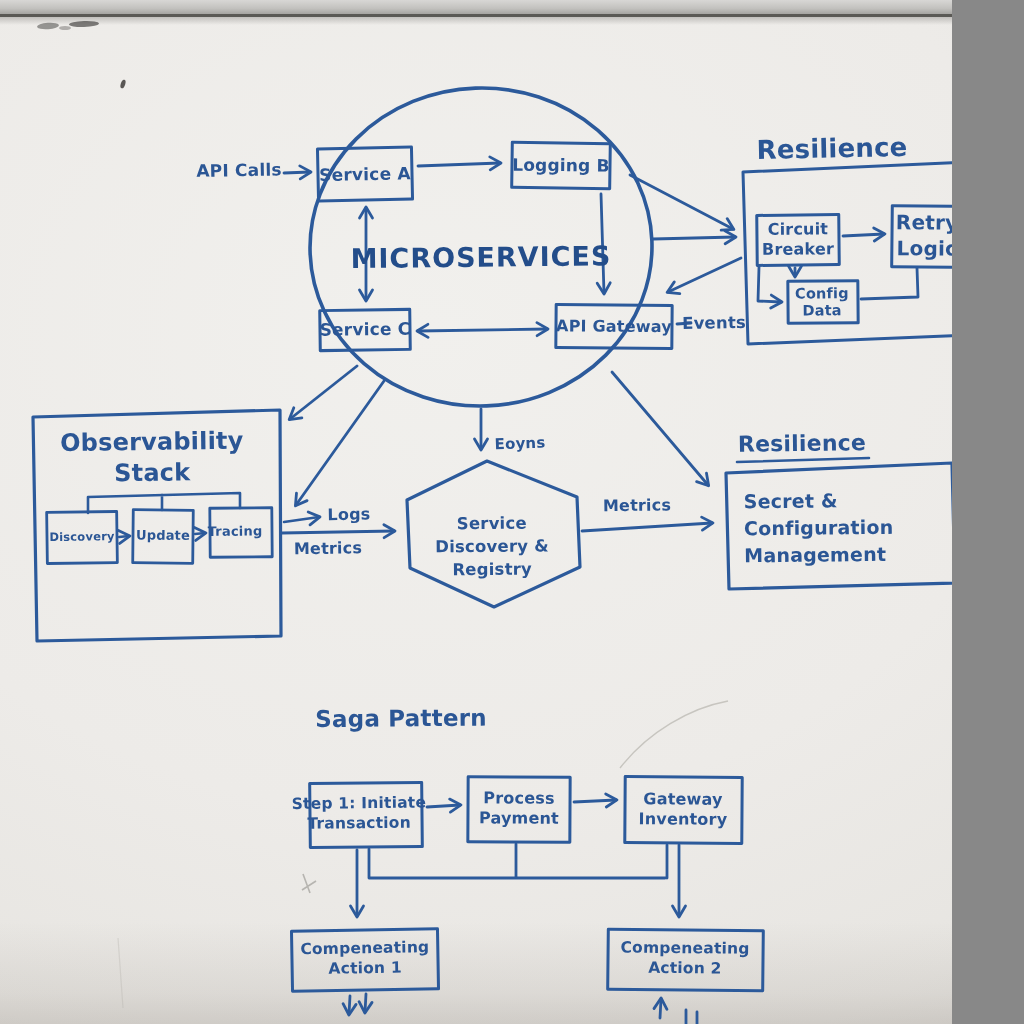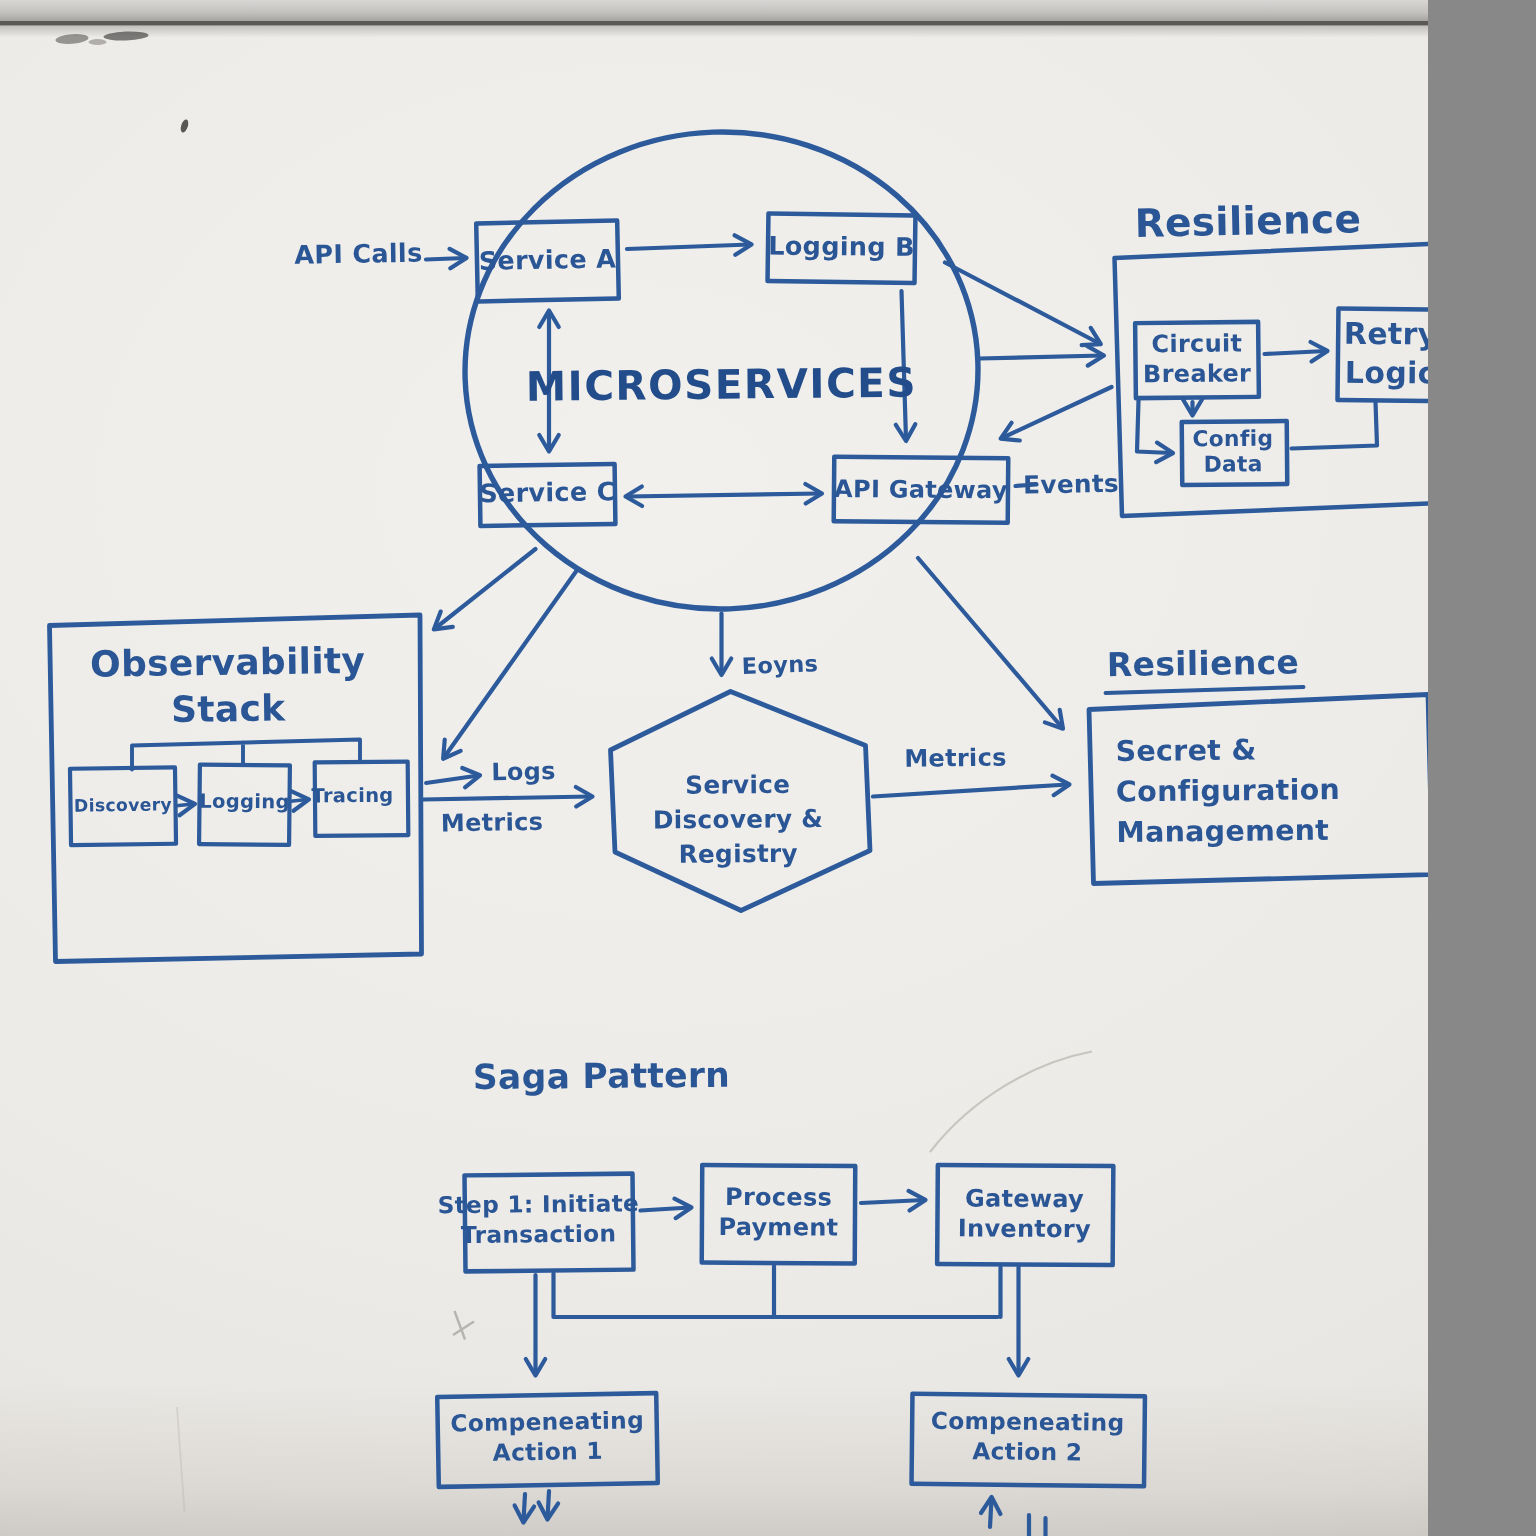--- a/index.html
+++ b/index.html
@@ -142,21 +142,21 @@
   <div class="lbl" style="left:798px;top:240px;font-size:16px;--r:-.5deg">Circuit
 Breaker</div>
   <div class="lbl" style="left:927px;top:236px;font-size:20px;--r:.5deg">Retry
 Logic</div>
   <div class="lbl" style="left:822px;top:302px;font-size:14.5px;line-height:1.15;--r:-.5deg">Config
 Data</div>
 
   <div class="lbl" style="left:152px;top:458px;font-size:24px;line-height:1.3;--r:-.8deg">Observability
 Stack</div>
   <div class="lbl" style="left:82px;top:537px;font-size:11.5px;--r:-.8deg">Discovery</div>
-  <div class="lbl" style="left:163px;top:536px;font-size:13px;--r:.5deg">Logging</div>
+  <div class="lbl" style="left:163px;top:536px;font-size:13px;--r:.5deg">Update</div>
   <div class="lbl" style="left:235px;top:532px;font-size:13px;--r:-.5deg">Tracing</div>
   <div class="lbl" style="left:349px;top:515px;font-size:16px;--r:-1deg">Logs</div>
   <div class="lbl" style="left:328px;top:549px;font-size:16px;--r:-1deg">Metrics</div>
 
   <div class="lbl" style="left:520px;top:444px;font-size:15px;--r:-2deg">Eoyns</div>
   <div class="lbl" style="left:492px;top:547px;font-size:16.5px;line-height:1.38;--r:-.5deg">Service
 Discovery &amp;
 Registry</div>
   <div class="lbl" style="left:637px;top:506px;font-size:16px;--r:-.8deg">Metrics</div>
 

